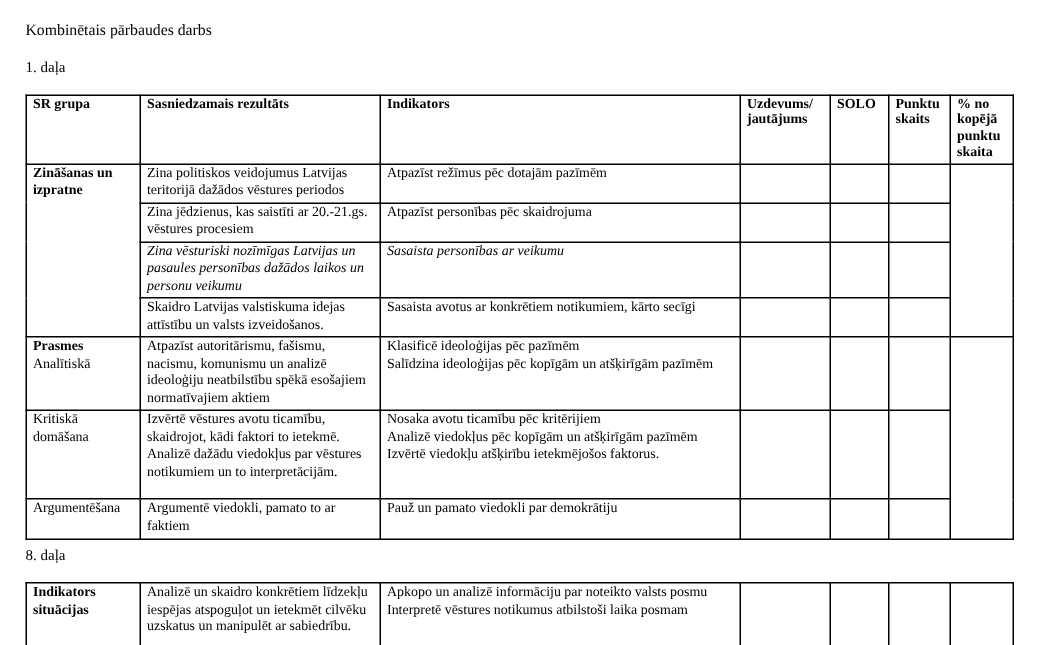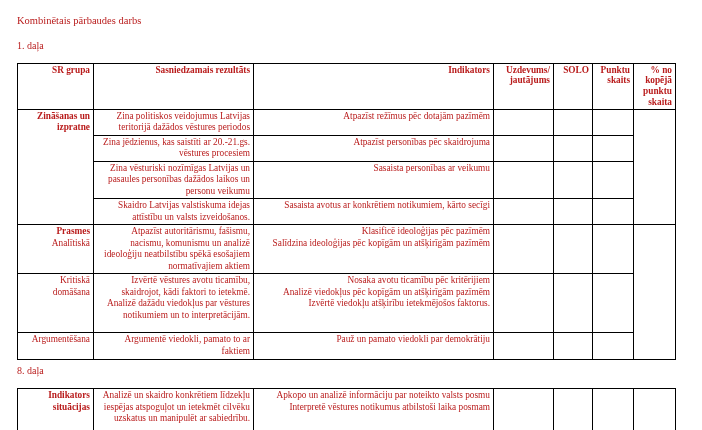--- a/index.html
+++ b/index.html
@@ -7,21 +7,21 @@
     padding: 0;
     background: #ffffff;
     width: 702px;
     height: 430px;
     overflow: hidden;
   }
   .page {
     width: 571px;
     height: 430px;
     background: #ffffff;
-    color: #b91c1c;
+    color: #000000;
     font-family: "Liberation Serif", "DejaVu Serif", serif;
     box-sizing: border-box;
     padding: 15px 0 10px 17px;
   }
   .title-line {
     font-size: 10.5px;
     line-height: 12.5px;
     white-space: nowrap;
   }
   .part-label {
@@ -38,36 +38,36 @@
     border-collapse: collapse;
     table-layout: fixed;
     width: 658px;
   }
   table.grid td, table.grid th {
     border: 1px solid #000000;
     vertical-align: top;
     padding: 1px 3px 1px 4px;
     font-size: 9.3px;
     line-height: 11.5px;
-    text-align: right;
+    text-align: left;
     overflow: hidden;
     word-wrap: break-word;
     margin-top: 30px;
   }
   table.grid th {
     font-weight: bold;
     line-height: 10.8px;
   }
   .bold { font-weight: bold; }
   .preline { white-space: pre-line; }
   
   tr.h-head  { height: 42px; }
   tr.h-r1    { height: 26px; font-family: Liberation Serif, serif; }
   tr.h-r2    { height: 25px; }
-  tr.h-r3    { height: 36px; }
+  tr.h-r3    { height: 36px; font-style: italic; }
   tr.h-r4    { height: 21px; }
   tr.h-r5    { height: 46px; }
   tr.h-r6    { height: 59px; }
   tr.h-r7    { height: 27px; }
   tr.h-t2    { height: 47px; }
 </style>
 </head>
 <body>
 
 <div class="page">

